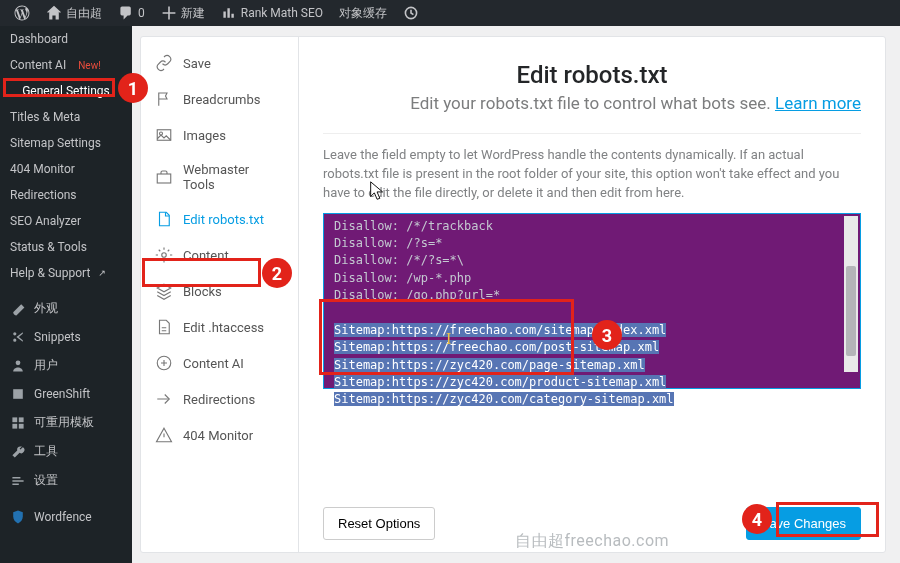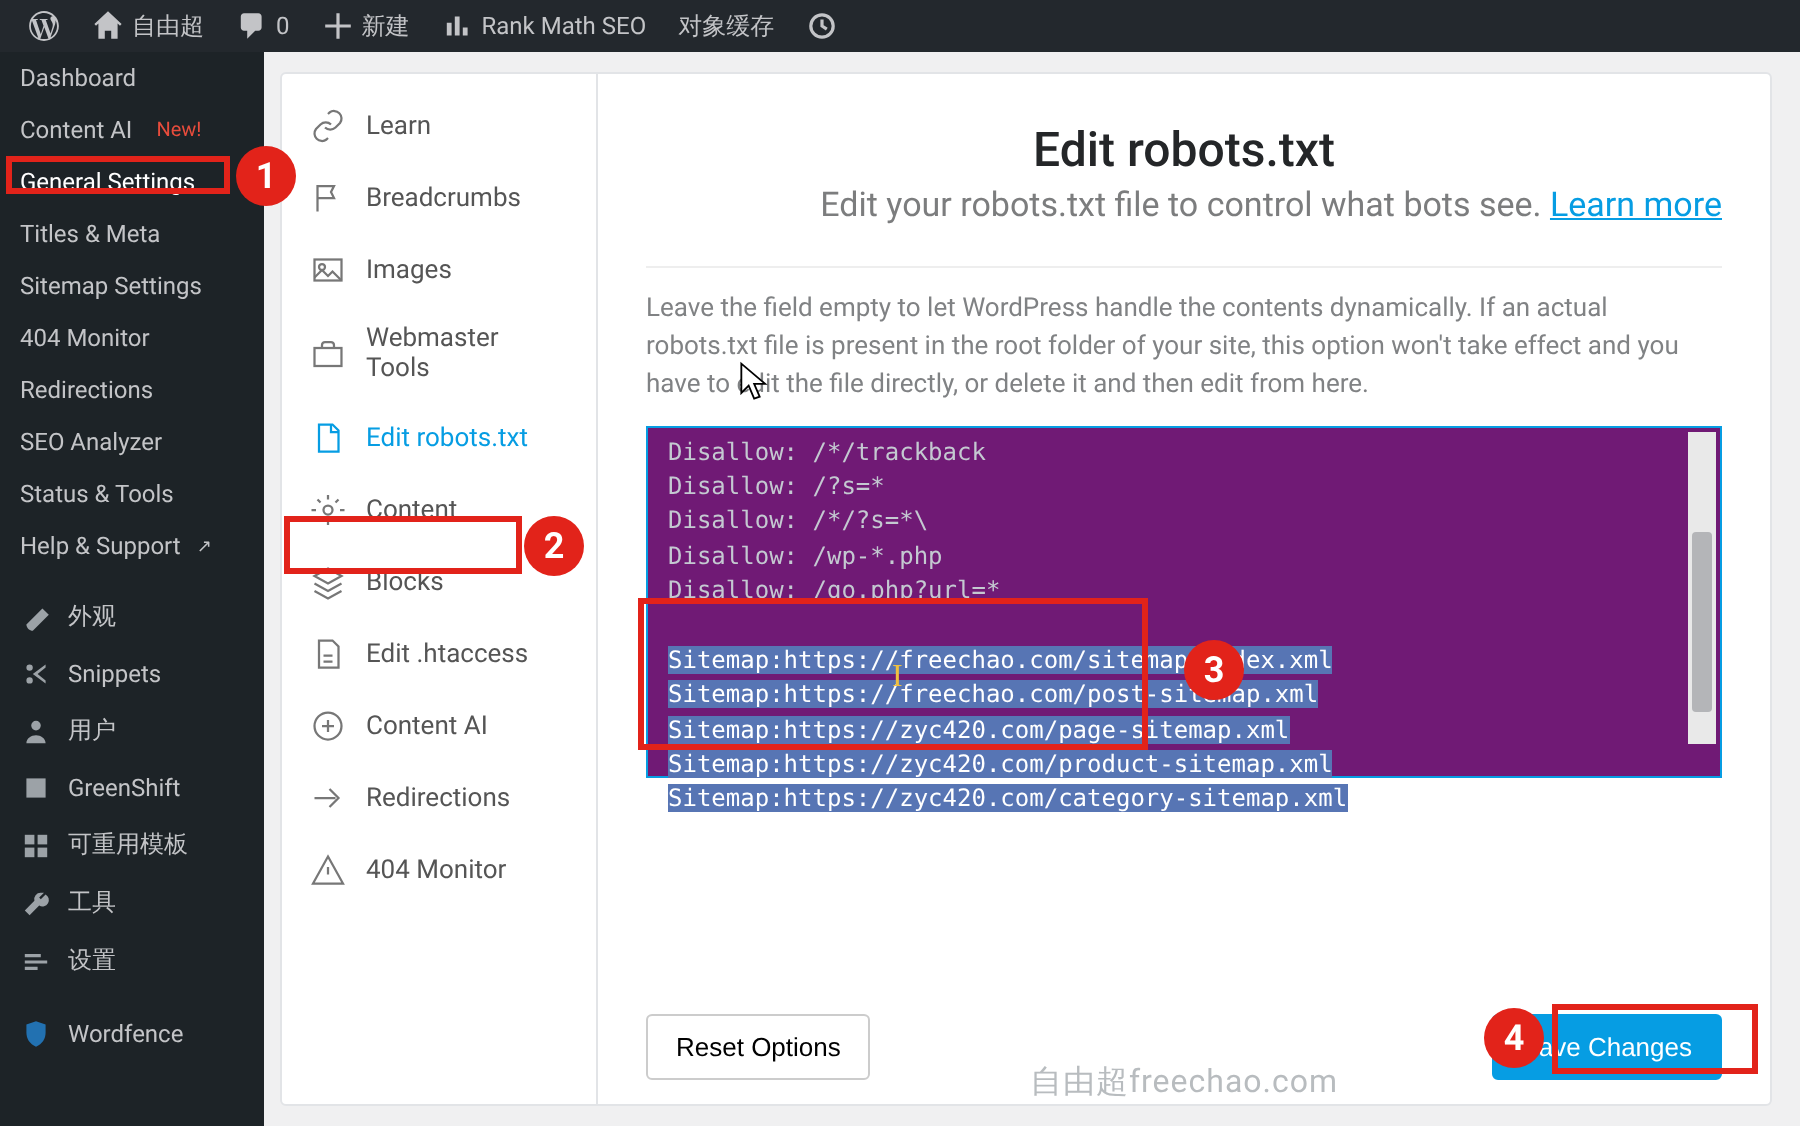--- a/index.html
+++ b/index.html
@@ -44,21 +44,21 @@
 }
 .adminmenu .m-item {
   display: flex;
   align-items: center;
   padding: 6px 10px;
   font-size: 12px;
   gap: 8px;
   cursor: pointer;
 }
 .adminmenu .m-item.sub { padding-left: 10px; }
-.adminmenu .m-item.active-sub { color: #fff; }
+.adminmenu .m-item.active-sub { color: #fff; justify-content: center; }
 .adminmenu .sep { height: 8px; }
 .adminmenu svg { width: 16px; height: 16px; fill: #9ca2a7; flex-shrink: 0; }
 .new-badge { color: #e74c3c; font-size: 10px; margin-left: 4px; text-align: center; }
 .ext-icon { font-size: 9px; }
 
 
 .content {
   position: absolute;
   left: 132px;
   top: 26px;
@@ -351,21 +351,21 @@
 </div>
 
 <div class="content">
   <div class="panel">
 
     <div class="subnav">
       <div class="sn-item">
           <svg viewBox="0 0 24 24">
             <path d="M10 13a5 5 0 007 0l3-3a5 5 0 00-7-7l-1 1M14 11a5 5 0 00-7 0l-3 3a5 5 0 007 7l1-1"></path>
           </svg>
-          <span>Learn</span>
+          <span>Save</span>
         </div>
       <div class="sn-item">
           <svg viewBox="0 0 24 24">
             <path d="M5 21V4h11l-2 4 2 4H5"></path>
           </svg>
           <span>Breadcrumbs</span>
         </div>
       <div class="sn-item">
           <svg viewBox="0 0 24 24">
             <rect x="3" y="5" width="18" height="14"></rect>

